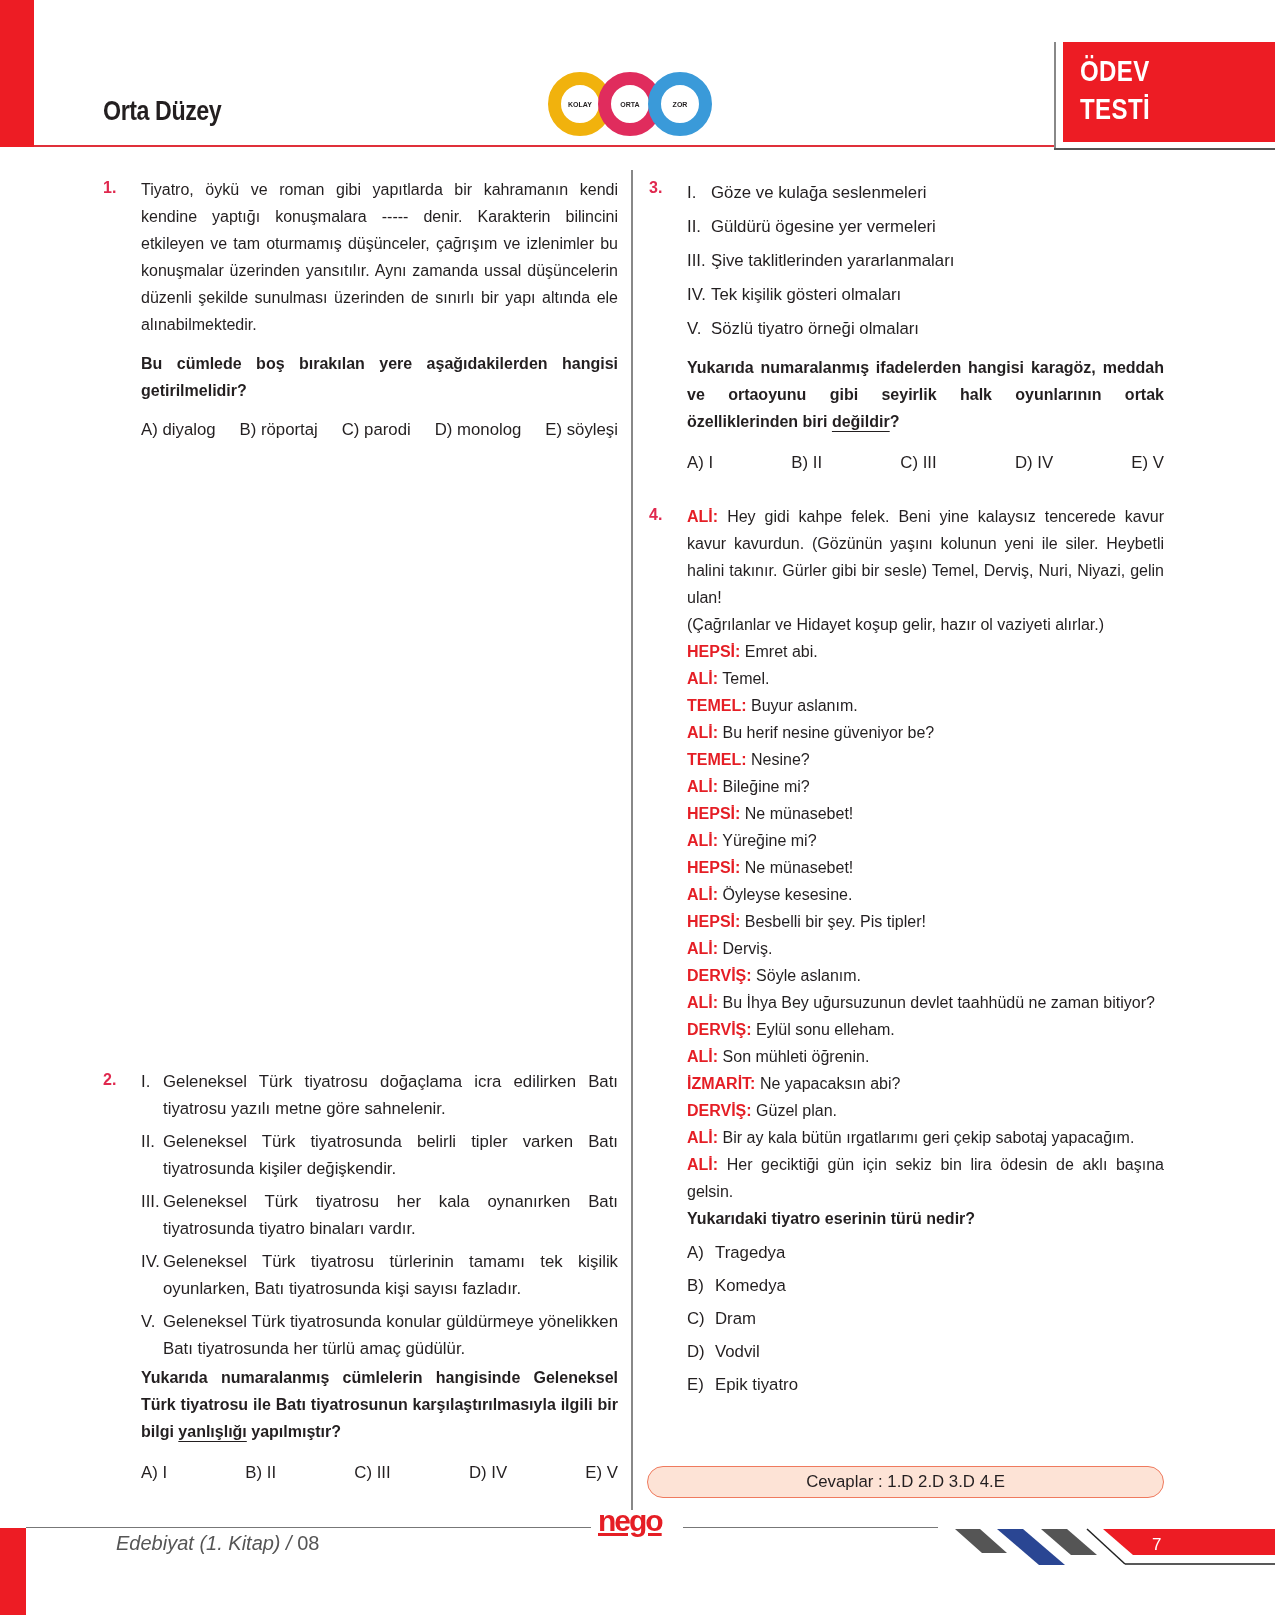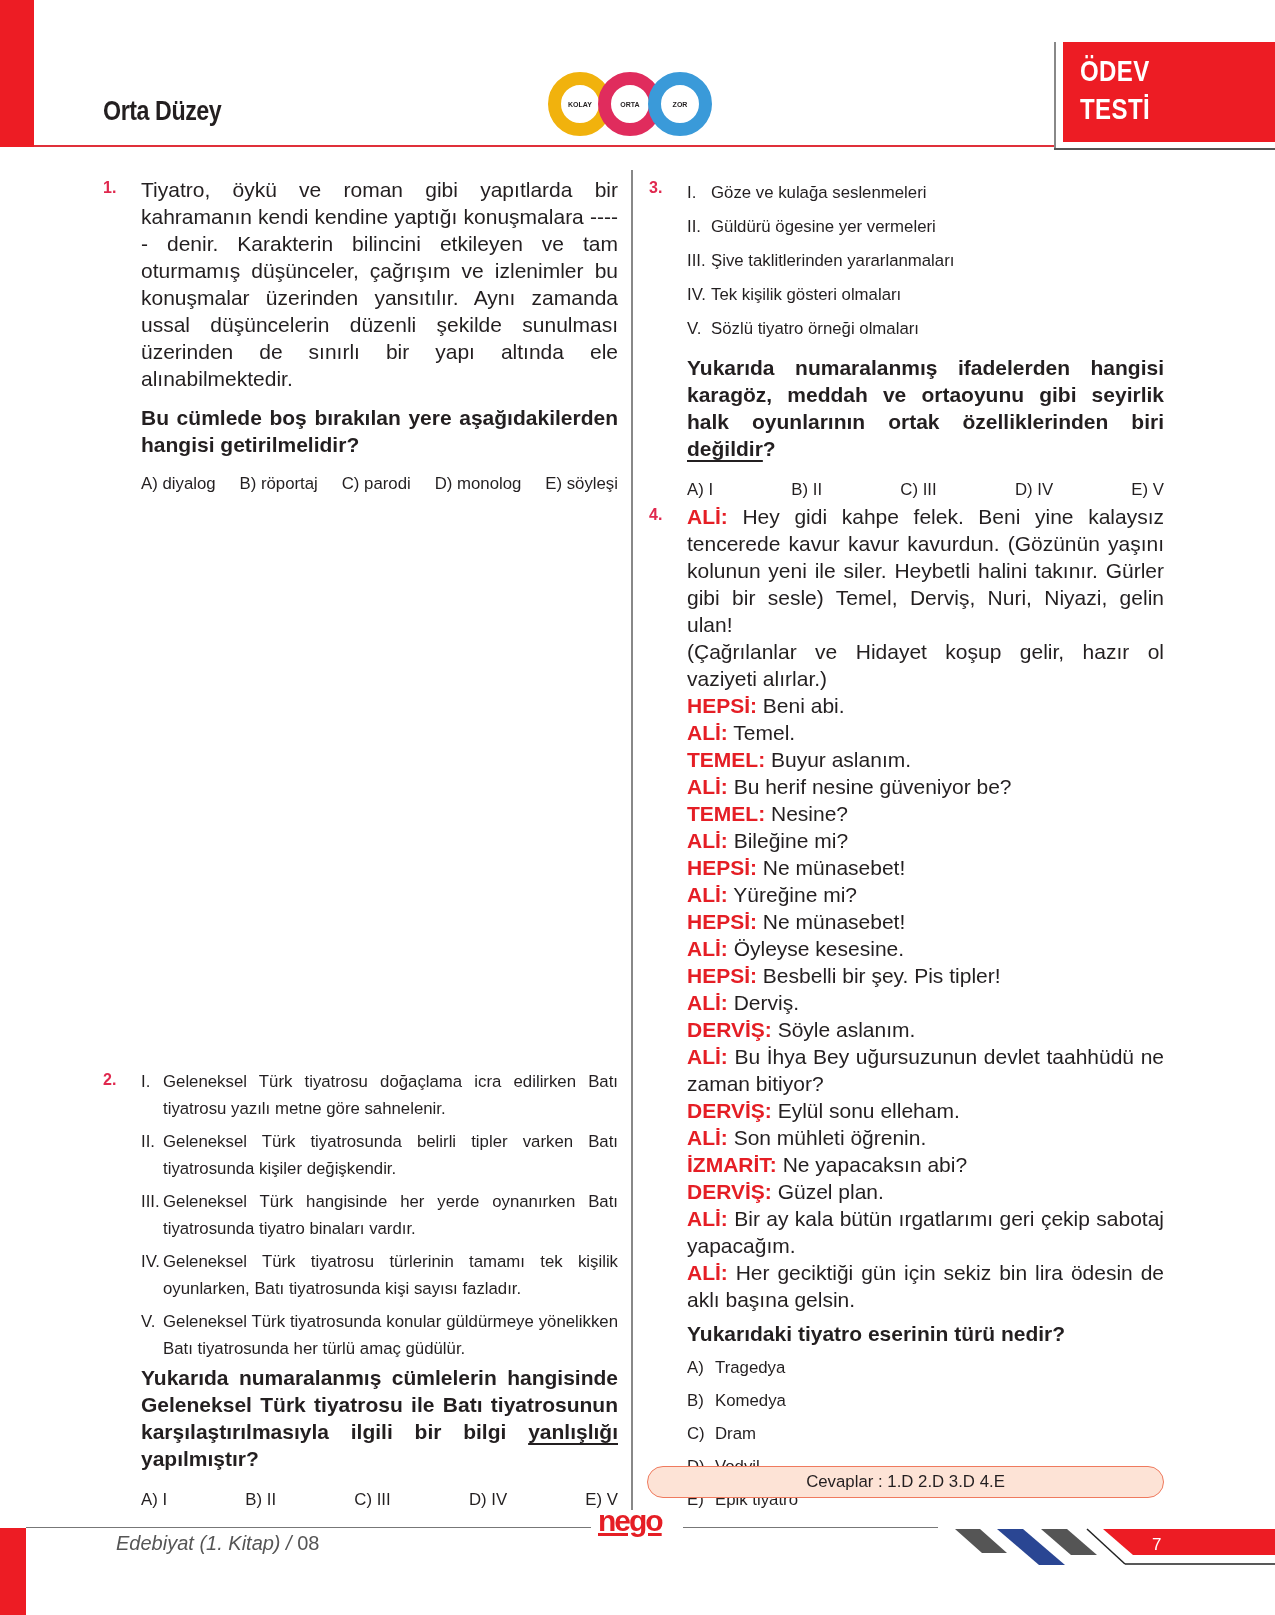--- a/index.html
+++ b/index.html
@@ -22,21 +22,21 @@
     .badge { position: absolute; left: 1063px; top: 42px; width: 212px; height: 100px; background: #ed1c24; }
     .badge-line1, .badge-line2 { position: absolute; left: 17px; color: #fff; font-weight: bold; font-size: 30px; transform: scaleX(0.8); transform-origin: left center; letter-spacing: 0.5px; }
     .badge-line1 { top: 12px; }
     .badge-line2 { top: 50px; }
     .badge-bottom { position: absolute; left: 1054px; top: 148px; width: 221px; height: 2px; background: #555; }
 
     .col-divider { position: absolute; left: 631px; top: 170px; width: 2px; height: 1340px; background: #888; }
 
     .q { position: absolute; }
     .qnum { position: absolute; color: #e0284e; font-weight: bold; font-size: 16px; }
-    .txt { font-size: 21px; line-height: 27px; color: #231f20; }
+    .txt { font-size: 16px; line-height: 27px; color: #231f20; }
     .just { text-align: justify; text-align-last: left; }
     .bold { font-weight: bold; }
     .u { text-decoration: underline; text-underline-offset: 4px; }
     .spk { color: #e51e25; font-weight: bold; }
 
     .roman { position: relative; padding-left: 24px; font-size: 16.8px; line-height: 27px; }
     .roman .rn { position: absolute; left: 0; top: 0; }
     .optrow { display: flex; justify-content: space-between; font-size: 16.8px; }
     .optcol div { font-size: 16.8px; line-height: 33px; }
     .optcol .lab { display: inline-block; width: 28px; }
@@ -93,21 +93,21 @@
       <span>E) söyleşi</span>
     </div>
   </div>
 </div>
 
 <div class="q" style="left:103px; top:1068px; width:515px;">
   <div class="qnum" style="left:0; top:3px;">2.</div>
   <div style="position:absolute; left:38px; top:0; width:477px;">
     <div class="roman just" style="padding-left:22px;"><span class="rn">I.</span><span>Geleneksel Türk tiyatrosu doğaçlama icra edilirken Batı tiyatrosu yazılı metne göre sahnelenir.</span></div>
     <div class="roman just" style="margin-top:6px; padding-left:22px;"><span class="rn">II.</span><span>Geleneksel Türk tiyatrosunda belirli tipler varken Batı tiyatrosunda kişiler değişkendir.</span></div>
-    <div class="roman just" style="margin-top:6px; padding-left:22px;"><span class="rn">III.</span><span>Geleneksel Türk hangisinde her yerde oynanırken Batı tiyatrosunda tiyatro binaları vardır.</span></div>
+    <div class="roman just" style="margin-top:6px; padding-left:22px;"><span class="rn">III.</span><span>Geleneksel Türk tiyatrosu her kala oynanırken Batı tiyatrosunda tiyatro binaları vardır.</span></div>
     <div class="roman just" style="margin-top:6px; padding-left:22px;"><span class="rn">IV.</span><span>Geleneksel Türk tiyatrosu türlerinin tamamı tek kişilik oyunlarken, Batı tiyatrosunda kişi sayısı fazladır.</span></div>
     <div class="roman just" style="margin-top:6px; padding-left:22px;"><span class="rn">V.</span><span>Geleneksel Türk tiyatrosunda konular güldürmeye yönelikken Batı tiyatrosunda her türlü amaç güdülür.</span></div>
     <div class="txt just bold" style="margin-top:2px;"><span>Yukarıda numaralanmış cümlelerin hangisinde Geleneksel Türk tiyatrosu ile Batı tiyatrosunun karşılaştırılmasıyla ilgili bir bilgi </span><span class="u">yanlışlığı</span><span> yapılmıştır?</span></div>
     <div class="optrow" style="margin-top:18px;">
       <span>A) I</span>
       <span>B) II</span>
       <span>C) III</span>
       <span>D) IV</span>
       <span>E) V</span>
     </div>
@@ -132,42 +132,42 @@
     </div>
   </div>
 </div>
 
 <div class="q" style="left:649px; top:503px; width:515px;">
   <div class="qnum" style="left:0; top:3px;">4.</div>
   <div id="q4-body" style="position:absolute; left:38px; top:0; width:477px;">
     <div id="q4-dialogue" class="txt just">
         <div><span class="spk">ALİ:</span> <span>Hey gidi kahpe felek. Beni yine kalaysız tencerede kavur kavur kavurdun. (Gözünün yaşını kolunun yeni ile siler. Heybetli halini takınır. Gürler gibi bir sesle) Temel, Derviş, Nuri, Niyazi, gelin ulan!</span></div>
         <div><span>(Çağrılanlar ve Hidayet koşup gelir, hazır ol vaziyeti alırlar.)</span></div>
-        <div><span class="spk">HEPSİ:</span> <span>Beni abi.</span></div>
+        <div><span class="spk">HEPSİ:</span> <span>Emret abi.</span></div>
         <div><span class="spk">ALİ:</span> <span>Temel.</span></div>
         <div><span class="spk">TEMEL:</span> <span>Buyur aslanım.</span></div>
         <div><span class="spk">ALİ:</span> <span>Bu herif nesine güveniyor be?</span></div>
         <div><span class="spk">TEMEL:</span> <span>Nesine?</span></div>
         <div><span class="spk">ALİ:</span> <span>Bileğine mi?</span></div>
         <div><span class="spk">HEPSİ:</span> <span>Ne münasebet!</span></div>
         <div><span class="spk">ALİ:</span> <span>Yüreğine mi?</span></div>
         <div><span class="spk">HEPSİ:</span> <span>Ne münasebet!</span></div>
         <div><span class="spk">ALİ:</span> <span>Öyleyse kesesine.</span></div>
         <div><span class="spk">HEPSİ:</span> <span>Besbelli bir şey. Pis tipler!</span></div>
         <div><span class="spk">ALİ:</span> <span>Derviş.</span></div>
         <div><span class="spk">DERVİŞ:</span> <span>Söyle aslanım.</span></div>
         <div><span class="spk">ALİ:</span> <span>Bu İhya Bey uğursuzunun devlet taahhüdü ne zaman bitiyor?</span></div>
         <div><span class="spk">DERVİŞ:</span> <span>Eylül sonu elleham.</span></div>
         <div><span class="spk">ALİ:</span> <span>Son mühleti öğrenin.</span></div>
         <div><span class="spk">İZMARİT:</span> <span>Ne yapacaksın abi?</span></div>
         <div><span class="spk">DERVİŞ:</span> <span>Güzel plan.</span></div>
         <div><span class="spk">ALİ:</span> <span>Bir ay kala bütün ırgatlarımı geri çekip sabotaj yapacağım.</span></div>
         <div><span class="spk">ALİ:</span> <span>Her geciktiği gün için sekiz bin lira ödesin de aklı başına gelsin.</span></div>
       </div>
-    <div class="txt bold" style="margin-top:7px;">Yukarıdaki tiyatro eserinin türü nedir?</div>
+    <div class="txt bold" style="">Yukarıdaki tiyatro eserinin türü nedir?</div>
     <div class="optcol" style="margin-top:4px;">
       <div><span class="lab">A)</span><span>Tragedya</span></div>
       <div><span class="lab">B)</span><span>Komedya</span></div>
       <div><span class="lab">C)</span><span>Dram</span></div>
       <div><span class="lab">D)</span><span>Vodvil</span></div>
       <div><span class="lab">E)</span><span>Epik tiyatro</span></div>
     </div>
   </div>
 </div>
 

